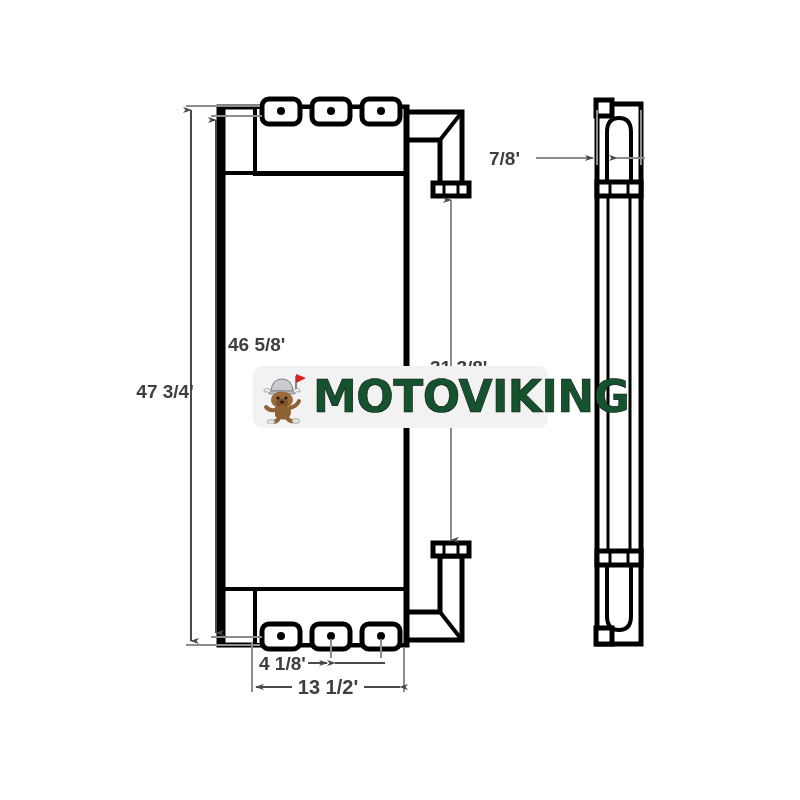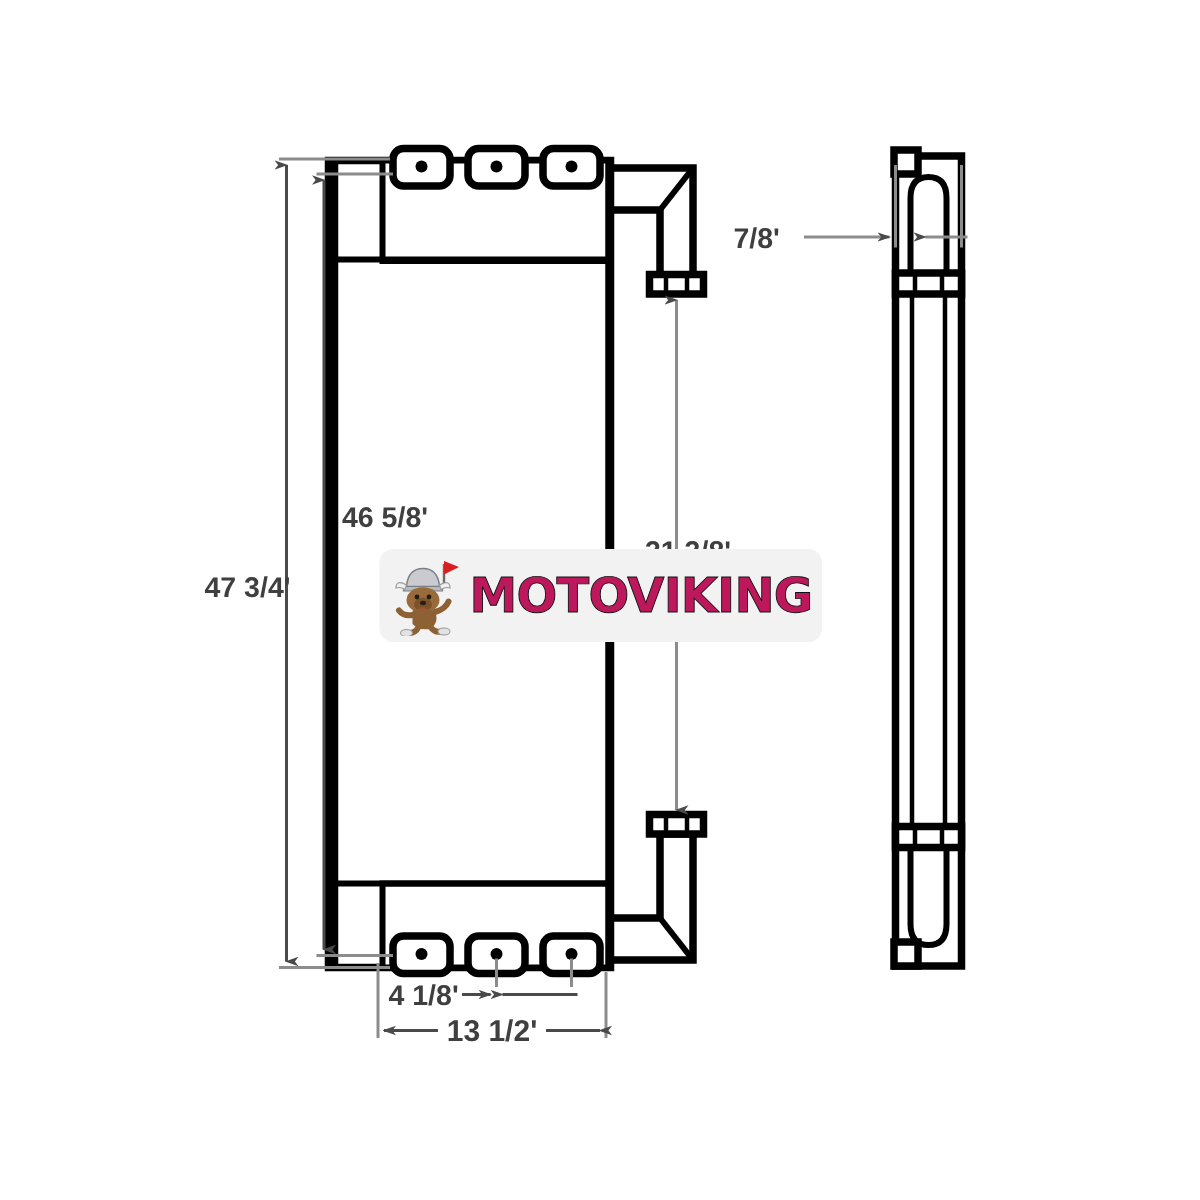--- a/index.html
+++ b/index.html
@@ -46,23 +46,23 @@
   }
   #logo-mascot {
     width: 52px;
     height: 54px;
     flex: 0 0 auto;
     position: relative;
   }
   #logo-wordmark {
     font-family: "DejaVu Sans", sans-serif;
     font-weight: bold;
-    font-size: 32px;
+    font-size: 44px;
     letter-spacing: -0.5px;
-    color: #be185d;
+    color: #14532d;
     line-height: 1;
     margin-left: 2px;
     white-space: nowrap;
     -webkit-text-stroke: 0.6px #111111;
   }
 </style>
 </head>
 <body>
 
 <div id="canvas">

